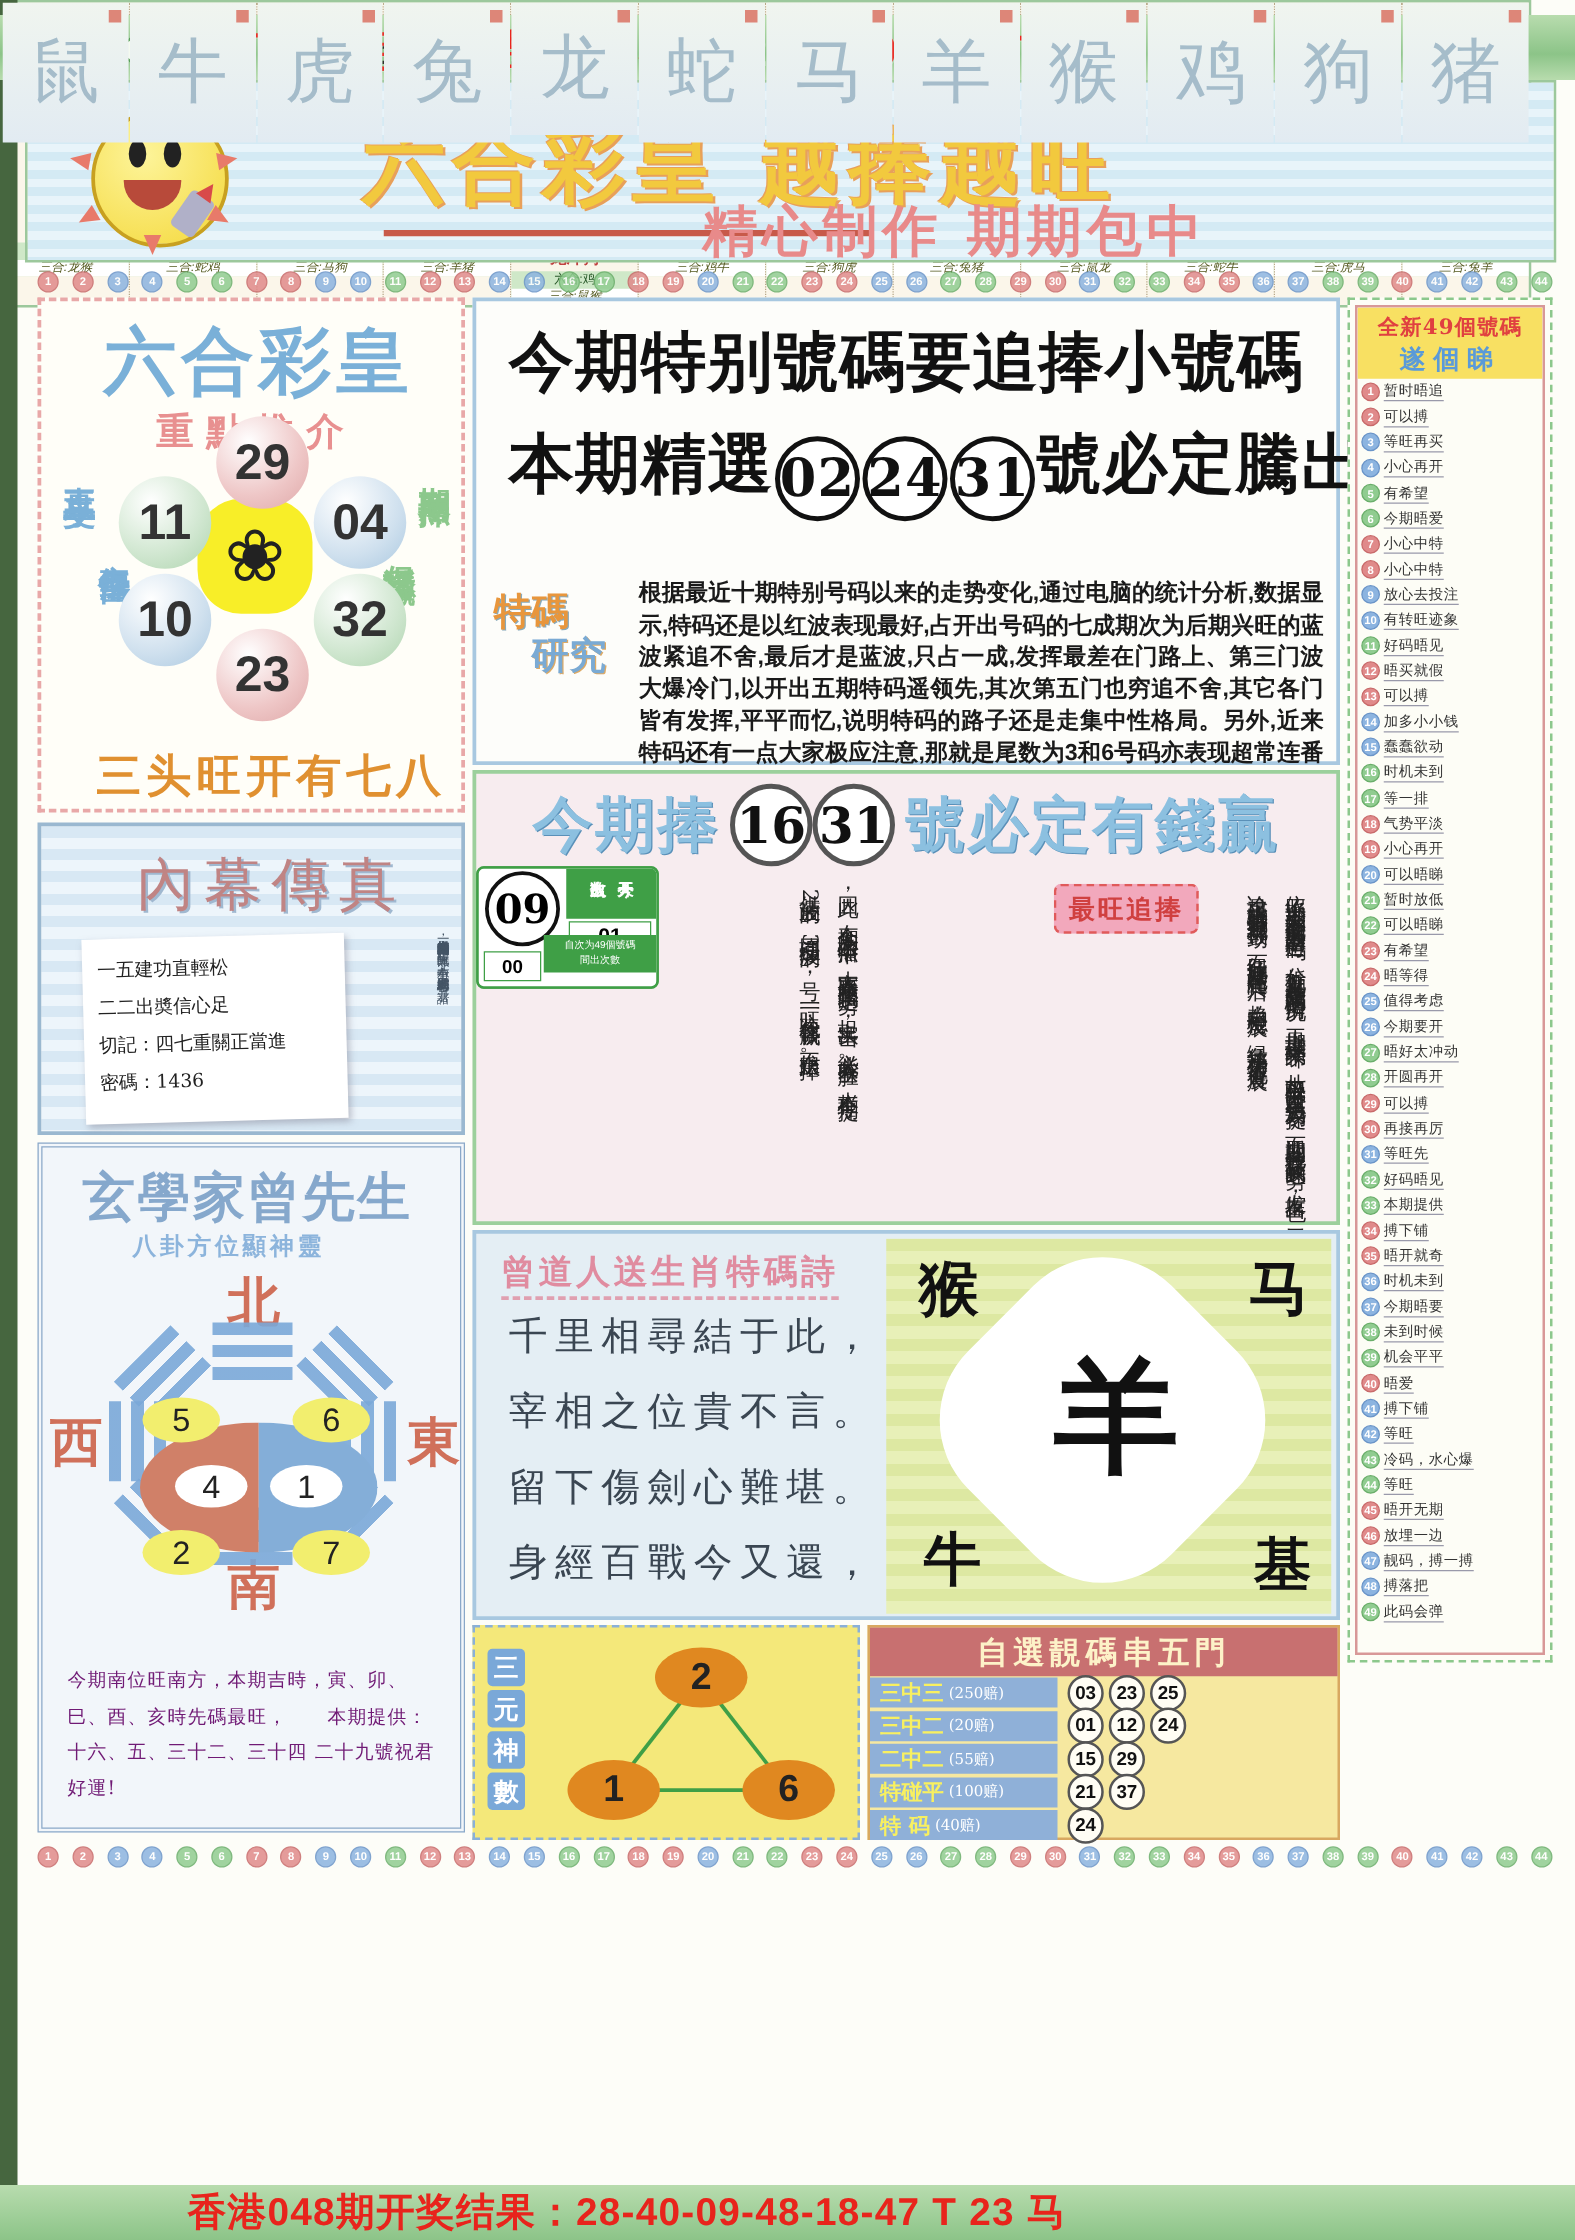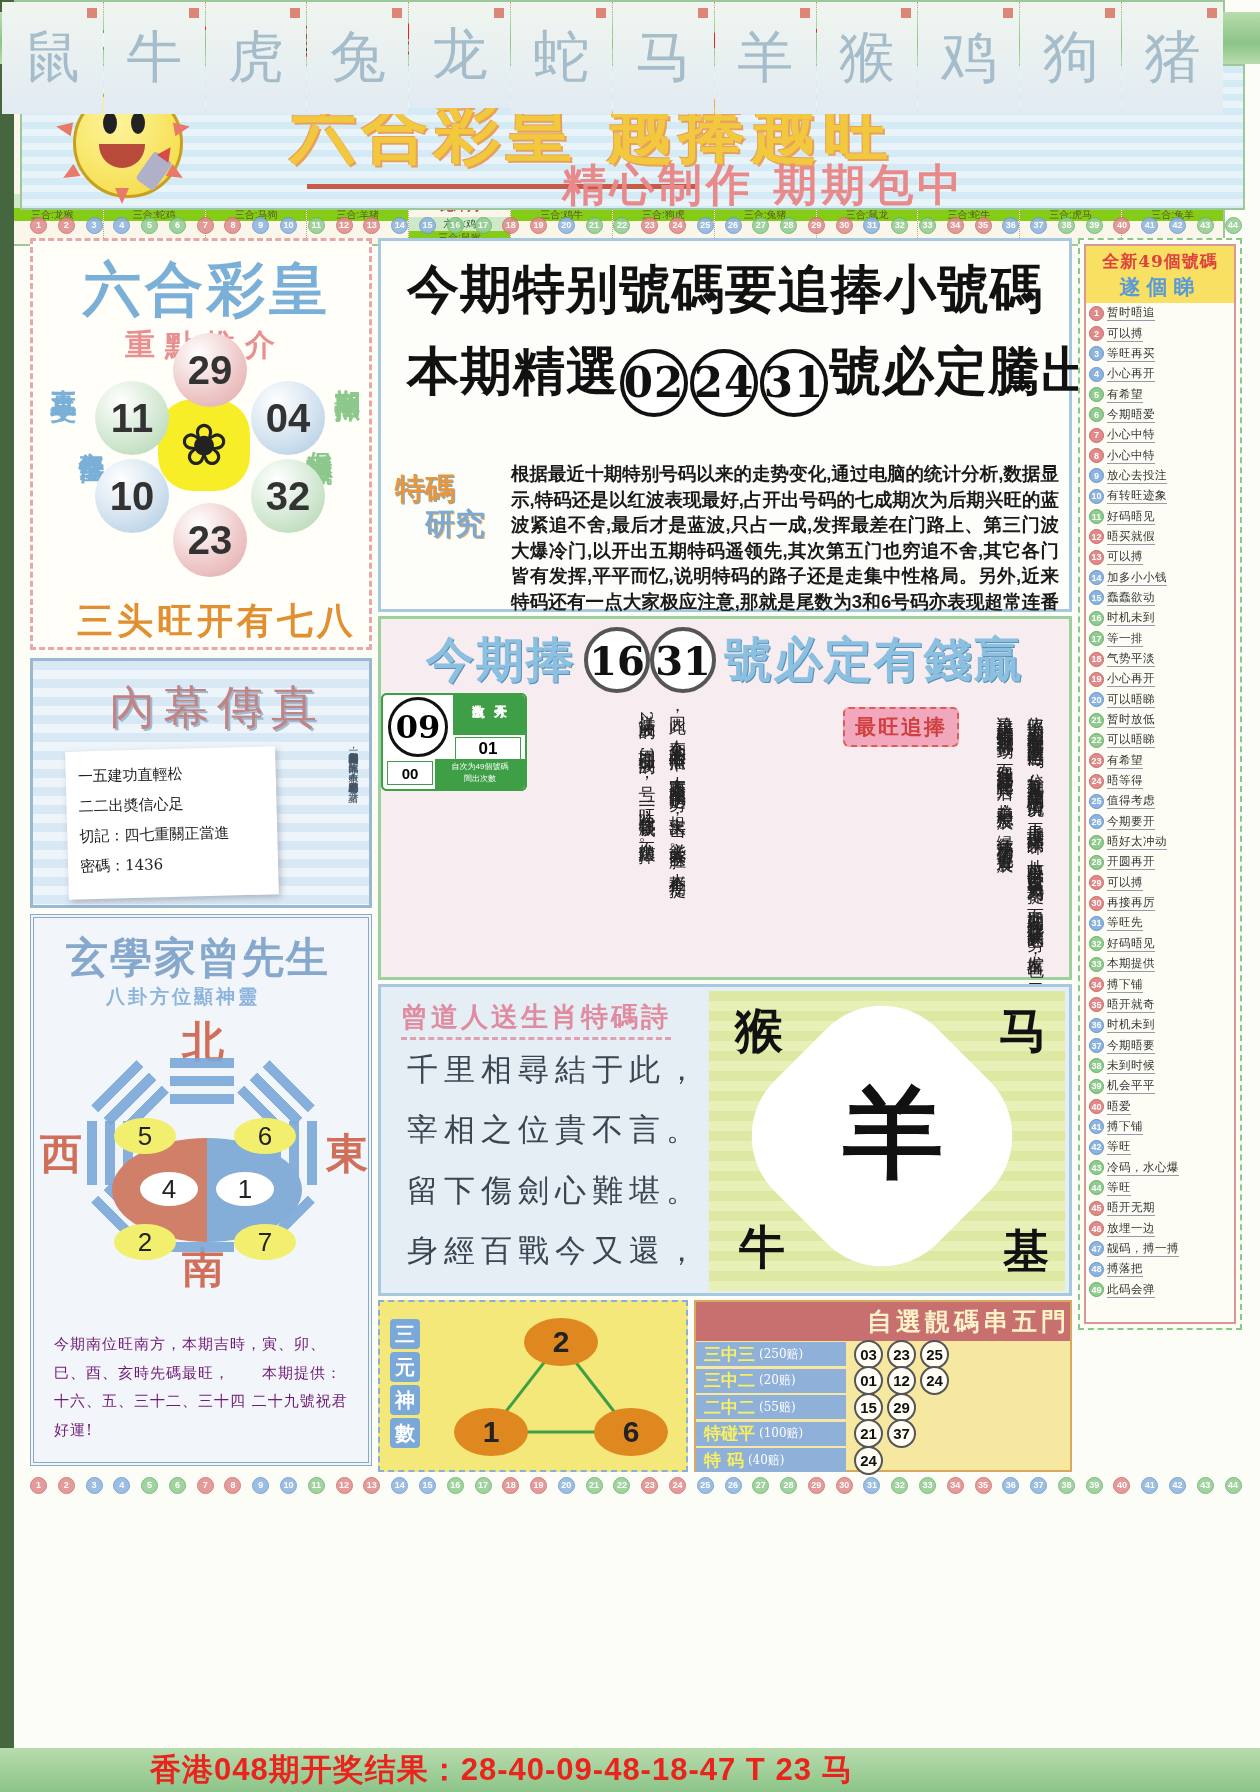--- a/index.html
+++ b/index.html
@@ -101,39 +101,39 @@
      overflow:hidden;}
   .sb-num{position:absolute;left:4px;top:4px;width:62px;height:56px;display:flex;align-items:center;justify-content:center;}
   .sb-num span{display:inline-flex;width:54px;height:54px;border:3px solid #111;border-radius:50%;background:#fff;
      align-items:center;justify-content:center;font-size:32px;font-weight:bold;font-family:"DejaVu Serif",serif;}
   .sb-lab{position:absolute;right:0;top:0;width:72px;height:40px;background:#3f9f46;color:#fff;
      display:flex;justify-content:center;gap:4px;font-size:13px;font-weight:bold;}
   .sb-val{position:absolute;right:4px;top:42px;width:64px;height:22px;background:#fff;border:1px solid #3f9f46;
      display:flex;align-items:center;justify-content:center;font-size:17px;font-weight:bold;}
   .sb-count{position:absolute;left:4px;bottom:4px;width:44px;height:22px;border:1px solid #3f9f46;background:#fff;
      display:flex;align-items:center;justify-content:center;font-size:15px;font-weight:bold;}
-  .sb-note{position:absolute;left:52px;bottom:0;right:0;height:28px;background:#3f9f46;color:#fff;
+  .sb-note{position:absolute;left:52px;bottom:11px;right:0;height:28px;background:#3f9f46;color:#fff;
      font-size:8px;line-height:1.5;text-align:center;padding-top:2px;}
   #poem{left:378px;top:984px;width:694px;height:312px;border:3px solid #a8c8e0;background:#e4eef4;}
   #poem-title{color:#e08ca0;font-weight:bold;font-size:27px;letter-spacing:3px;border-bottom:3px dashed #e0a0b0;
      display:inline-block;padding-bottom:2px;font-family:"DejaVu Serif",serif;}
   .poem-line{font-family:"DejaVu Serif",serif;font-size:31px;color:#3a4652;letter-spacing:6px;line-height:1.95;white-space:nowrap;}
   #zart{position:absolute;right:4px;top:4px;width:356px;height:300px;
      background:repeating-linear-gradient(180deg,#dde8a2 0 10px,#e8f0b8 10px 20px);overflow:hidden;}
   #zstar{position:absolute;left:58px;top:30px;width:230px;height:230px;background:#fff;transform:rotate(45deg);
      border-radius:34%;}
   .zchar{position:absolute;font-family:"DejaVu Serif",serif;font-weight:bold;color:#111;}
   #sanyuan{left:378px;top:1300px;width:310px;height:172px;background:#f4e87a;border:2px dashed #8ab0d8;}
   .sy-tab{width:30px;height:30px;background:#7aa8d8;color:#fff;font-size:20px;font-weight:bold;
      display:flex;align-items:center;justify-content:center;margin:3px 0;border-radius:4px;}
   .sy-node{position:absolute;width:74px;height:48px;background:#e08820;border-radius:50%;display:flex;
      align-items:center;justify-content:center;font-size:30px;color:#222;font-weight:bold;}
   #pick{left:694px;top:1300px;width:378px;height:172px;background:#f6e8a0;border:2px solid #d8a860;}
   #pick-title{background:#c87070;color:#fdf2c8;font-weight:bold;font-size:25px;letter-spacing:4px;
-     text-align:right;padding:3px 0;font-family:"DejaVu Serif",serif;}
+     text-align:center;padding:3px 0;font-family:"DejaVu Serif",serif;}
   .pick-row{display:flex;align-items:center;height:26.5px;}
   .pick-lab{width:150px;background:#8fb0d8;color:#f8f060;font-weight:bold;font-size:17px;height:24px;
      display:flex;align-items:center;padding-left:8px;box-sizing:border-box;font-family:"DejaVu Serif",serif;white-space:nowrap;}
   .pick-lab .odds{color:#fff;font-size:12px;margin-left:4px;font-weight:normal;}
   .pick-nums{flex:1;display:flex;gap:4px;padding-left:8px;}
   .pick-nums span{display:inline-flex;width:25px;height:25px;border:2px solid #555;border-radius:50%;background:#fffdf4;
      align-items:center;justify-content:center;font-size:15px;font-weight:bold;color:#111;}
   
   #sidebar{left:1078px;top:238px;width:164px;height:1092px;border:2px dashed #8cc88c;background:#fdfdf6;padding:4px;box-sizing:border-box;}
   #sidebar-in{border:2px solid #d89898;height:100%;box-sizing:border-box;overflow:hidden;}
@@ -147,21 +147,21 @@
   #zband{left:20px;top:1498px;width:1225px;height:246px;display:flex;border:2px solid #9cc89c;box-sizing:border-box;background:#fbf6ea;}
   .zcol{flex:1;border-right:1px dotted #b8a888;display:flex;flex-direction:column;align-items:center;overflow:hidden;}
   .zcol:last-child{border-right:none;}
   .z-art{width:100%;height:112px;background:linear-gradient(#f0f5ef,#e2ebf2);display:flex;align-items:center;justify-content:center;position:relative;}
   .z-art .big{font-family:"DejaVu Serif",serif;font-size:56px;color:#9ab4c4;opacity:.85;}
   .z-art .stamp{position:absolute;right:6px;top:6px;width:10px;height:10px;background:#d86a5a;opacity:.8;}
   .z-balls{display:flex;flex-wrap:wrap;justify-content:center;gap:3px;width:72px;margin-top:3px;}
   .z-balls .ball{width:26px;height:26px;font-size:13px;color:#333;font-weight:bold;}
   .z-clash{font-size:13px;color:#c04040;font-weight:bold;margin-top:2px;white-space:nowrap;}
   .z-combo{font-size:10px;color:#2a5a2a;background:#cfe8c8;width:100%;text-align:center;line-height:1.35;margin-top:2px;}
-  .z-combo .s2{background:#84cc16;display:block;color:#555a20;}
+  .z-combo .s2{background:#ffffff;display:block;color:#555a20;font-style:italic;}
   
   #footer{left:0;top:1748px;width:1260px;height:44px;background:linear-gradient(#b8dcae,#8cc488);display:flex;align-items:center;}
   #footer-text{color:#e8241c;font-weight:bold;font-size:31px;letter-spacing:1px;margin-left:150px;white-space:nowrap;}
   #edge-l{left:0;top:0;width:14px;height:1792px;background:#46663f;}
   .strip-row{left:30px;width:1212px;height:22px;}
 </style>
 </head>
 <body>
 
 <div id="page">

